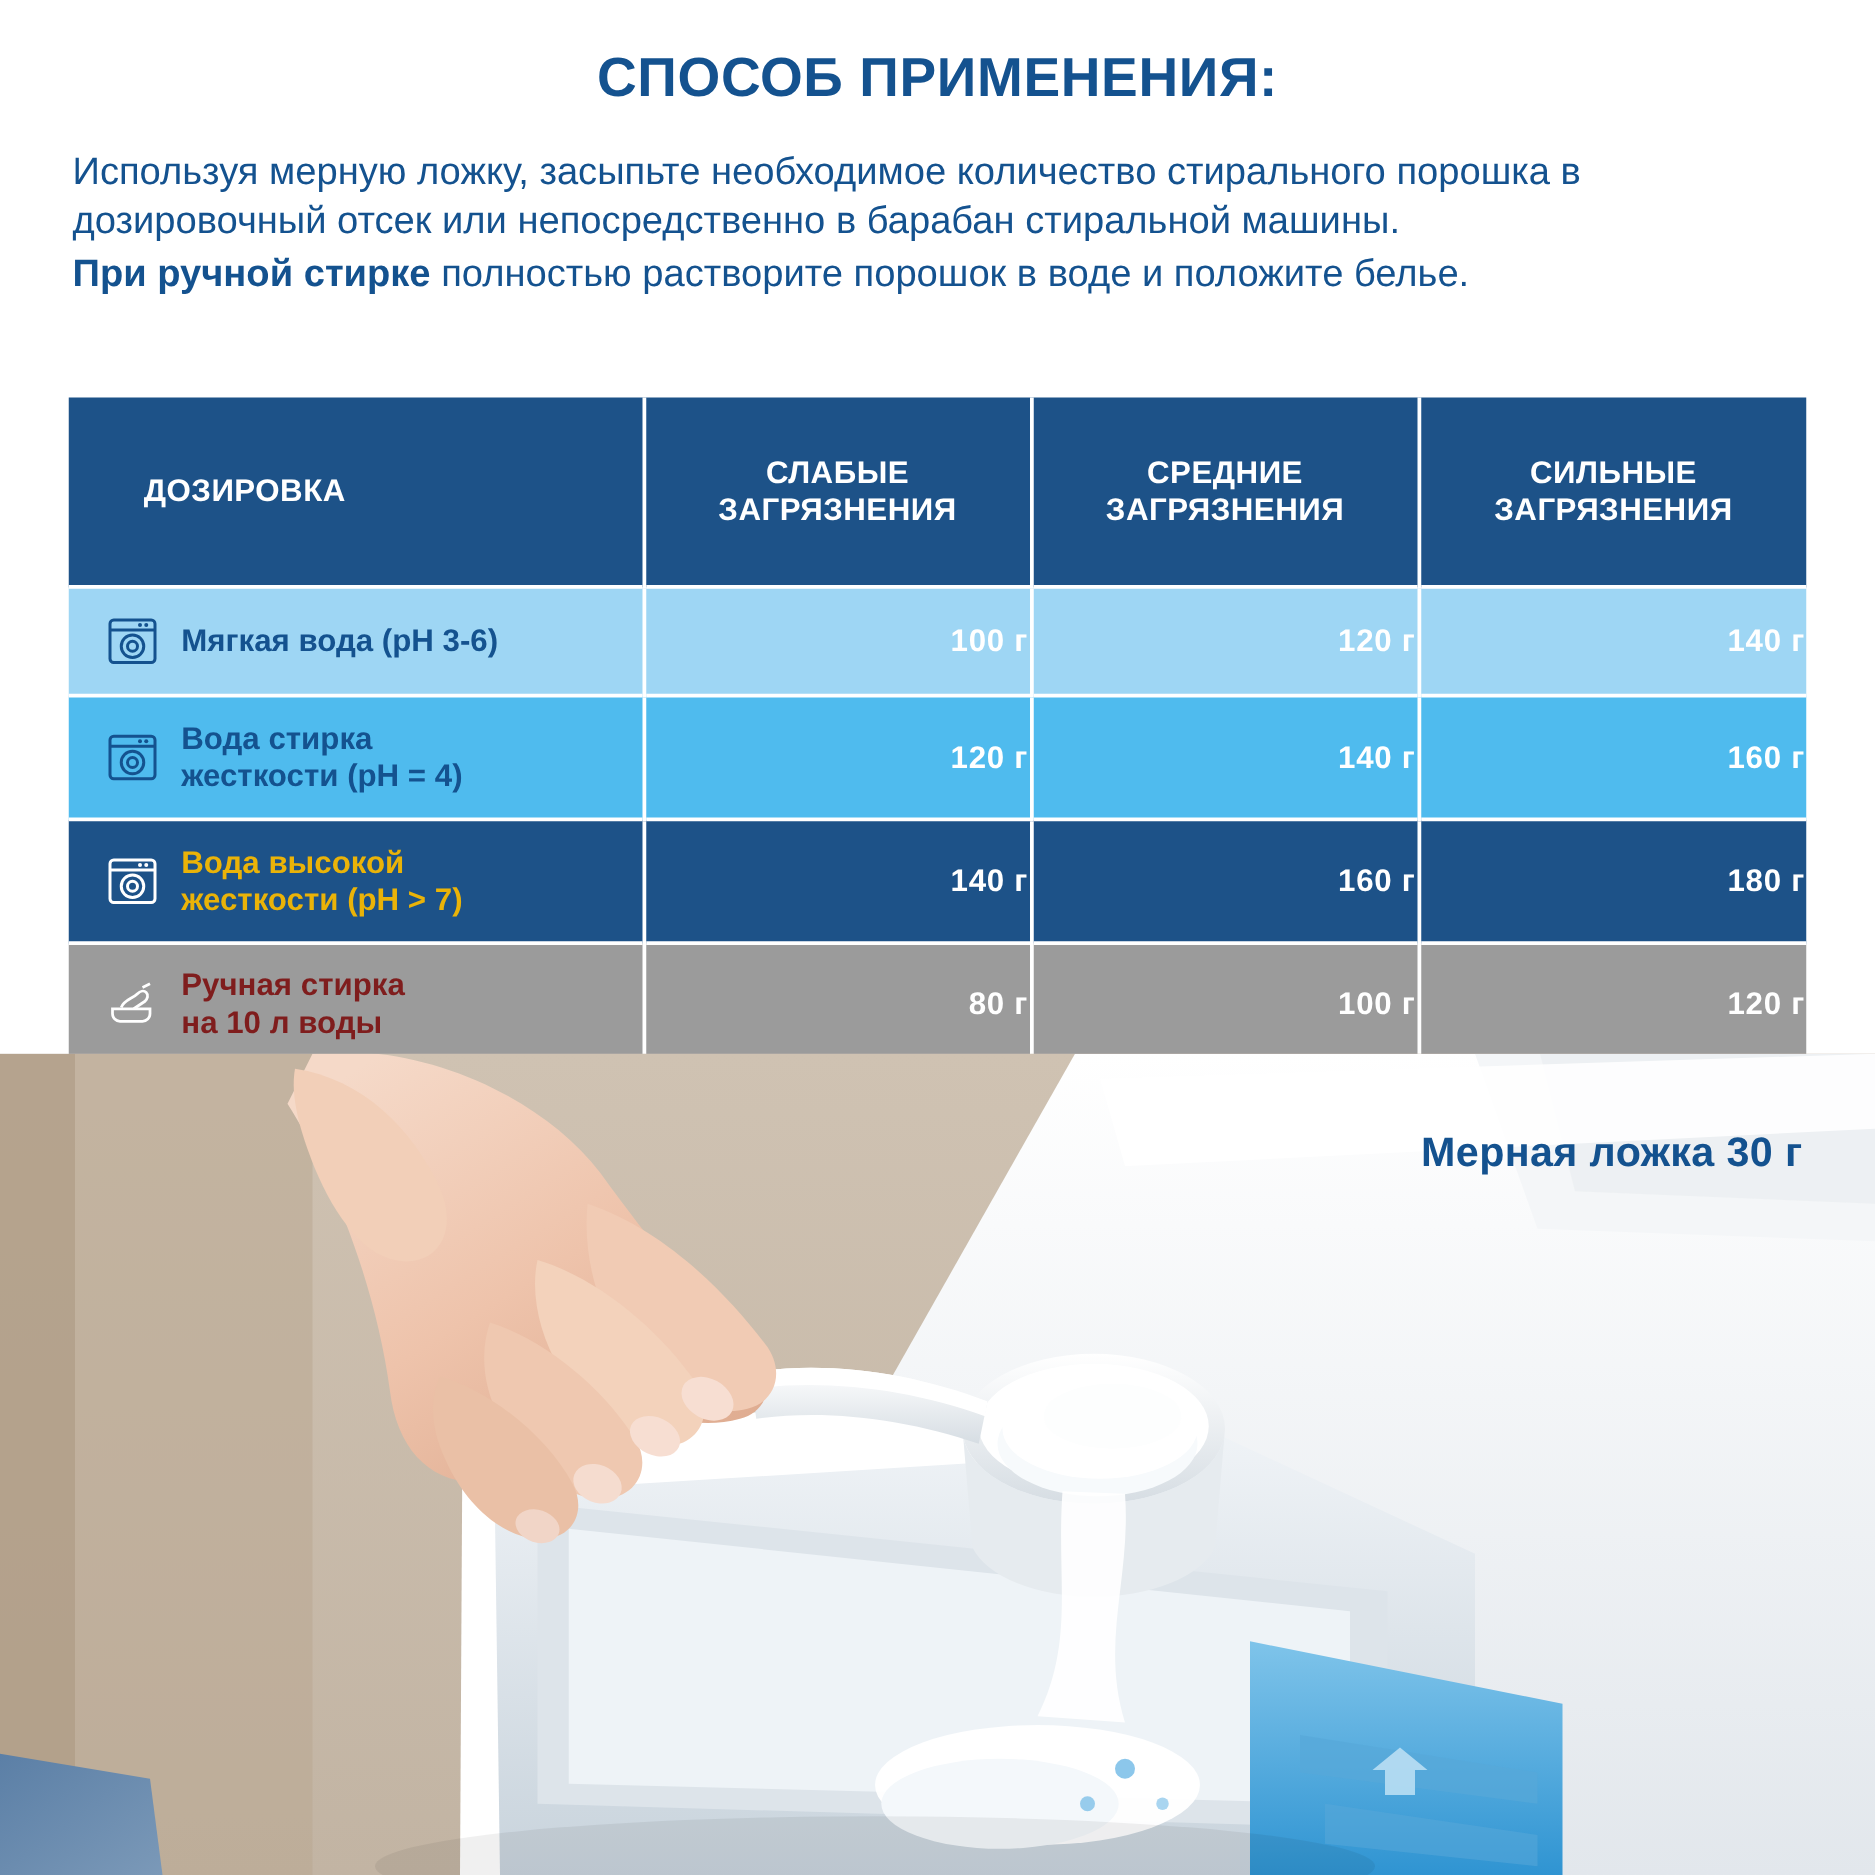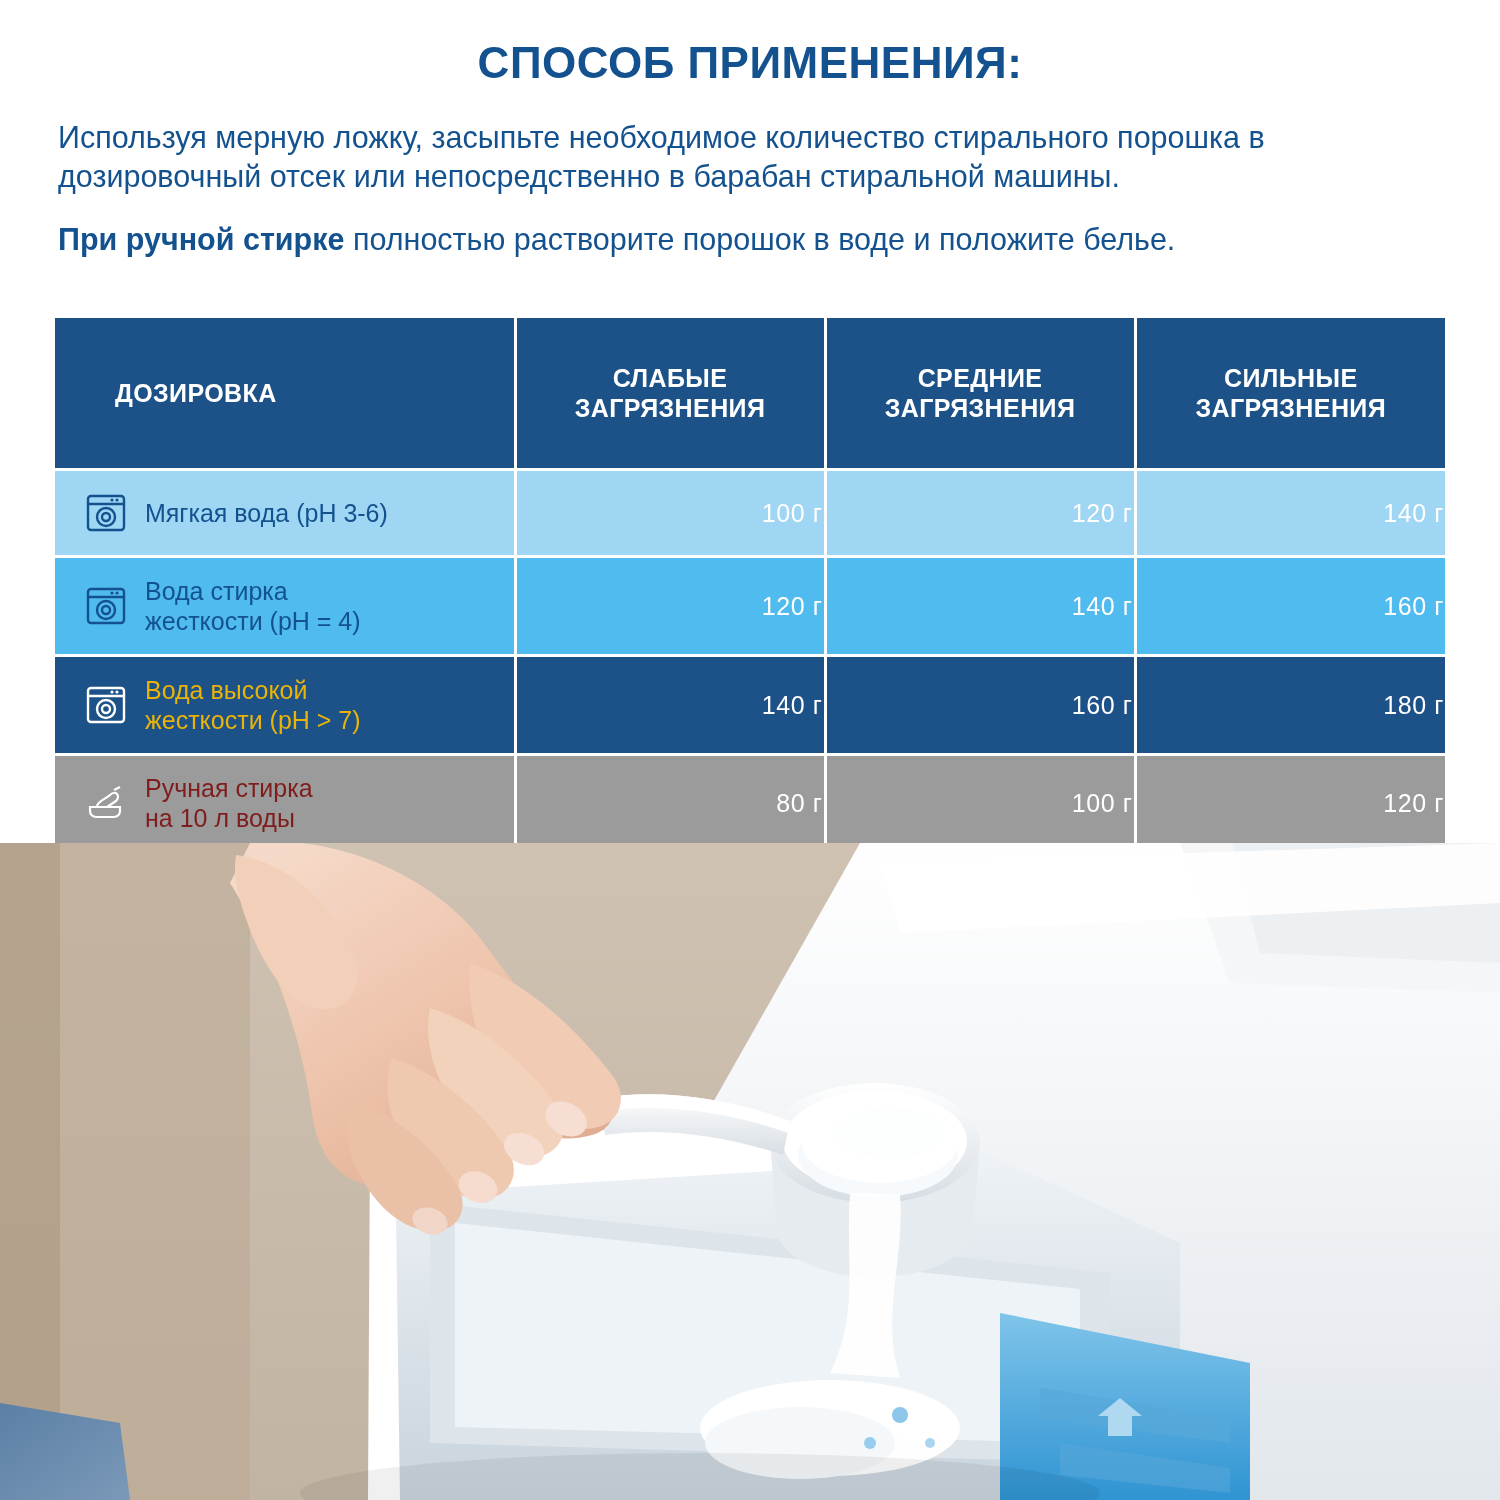--- a/index.html
+++ b/index.html
@@ -38,21 +38,21 @@
   .intro {
     margin: 30px 58px 0 58px;
     color: #1a4f86;
     font-size: 30.5px;
     line-height: 1.28;
   }
   .intro-p {
     color: #14528f;
   }
   .intro-second {
-    margin-top: 24px;
+    margin-top: 4px;
     color: #14528f;
     font-size: 30.5px;
     line-height: 1.28;
   }
   .bold-lead {
     font-weight: bold;
   }
 
   
   .table-wrap {
@@ -88,21 +88,21 @@
     text-align: left;
     padding-left: 60px;
   }
   thead th.head-center { text-align: center; }
 
   tbody td {
     border-right: 3px solid #ffffff;
     border-top: 3px solid #ffffff;
     vertical-align: middle;
     font-size: 25px;
-    font-weight: normal;
+    font-weight: bold;
   }
   tbody td:last-child { border-right: none; }
   tbody td.val {
     text-align: right;
     color: #ffffff;
     letter-spacing: 0.6px;
   }
   tbody td.label {
     padding-left: 28px;
   }
@@ -399,15 +399,16 @@
       <ellipse cx="566" cy="276" rx="22" ry="16" transform="rotate(28 566 276)" fill="#f7ded2"></ellipse>
       <ellipse cx="524" cy="306" rx="21" ry="15" transform="rotate(25 524 306)" fill="#f7ded2"></ellipse>
       <ellipse cx="478" cy="344" rx="20" ry="15" transform="rotate(22 478 344)" fill="#f5dccf"></ellipse>
       <ellipse cx="430" cy="378" rx="18" ry="13" transform="rotate(18 430 378)" fill="#f1d5c7"></ellipse>
 
       <path d="M236 12 C290 20 330 60 352 108 C366 140 352 168 322 166 C292 164 268 130 252 92 C240 62 232 34 236 12 Z" fill="#f2cfb8"></path>
 
       <ellipse cx="700" cy="650" rx="400" ry="40" fill="#000000" opacity="0.06"></ellipse>
     </svg>
 
+    <div class="spoon-caption">Мерная ложка 30 г</div>
   </div>
 
 </div>
 
 </body></html>

